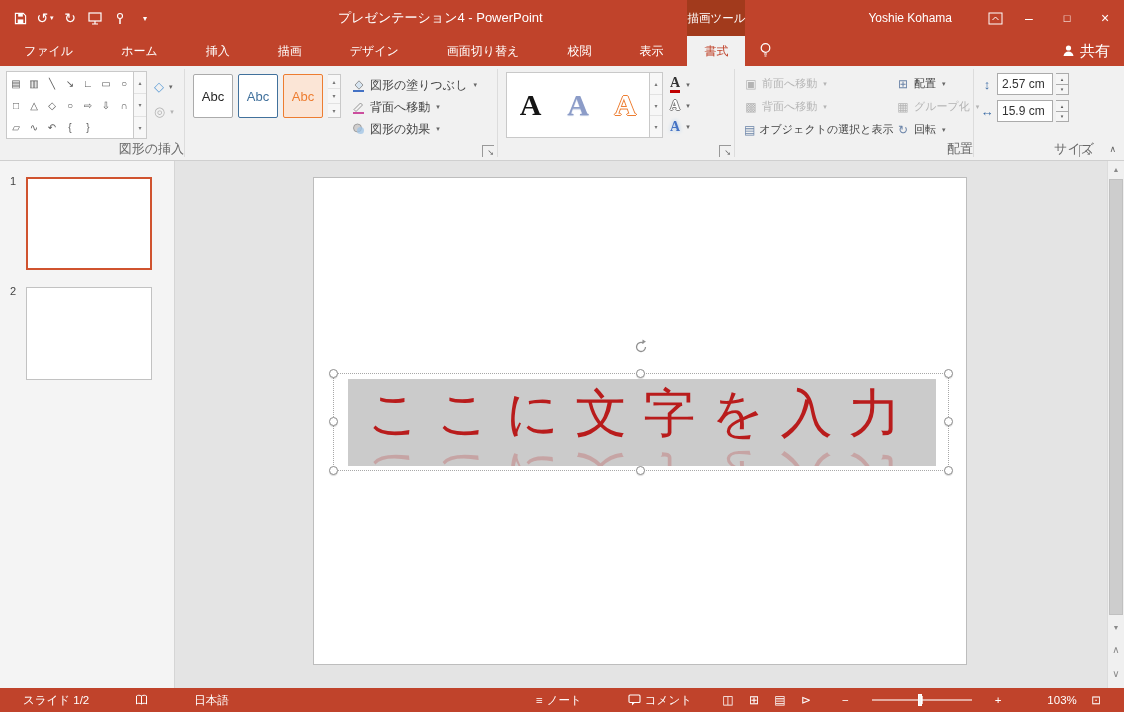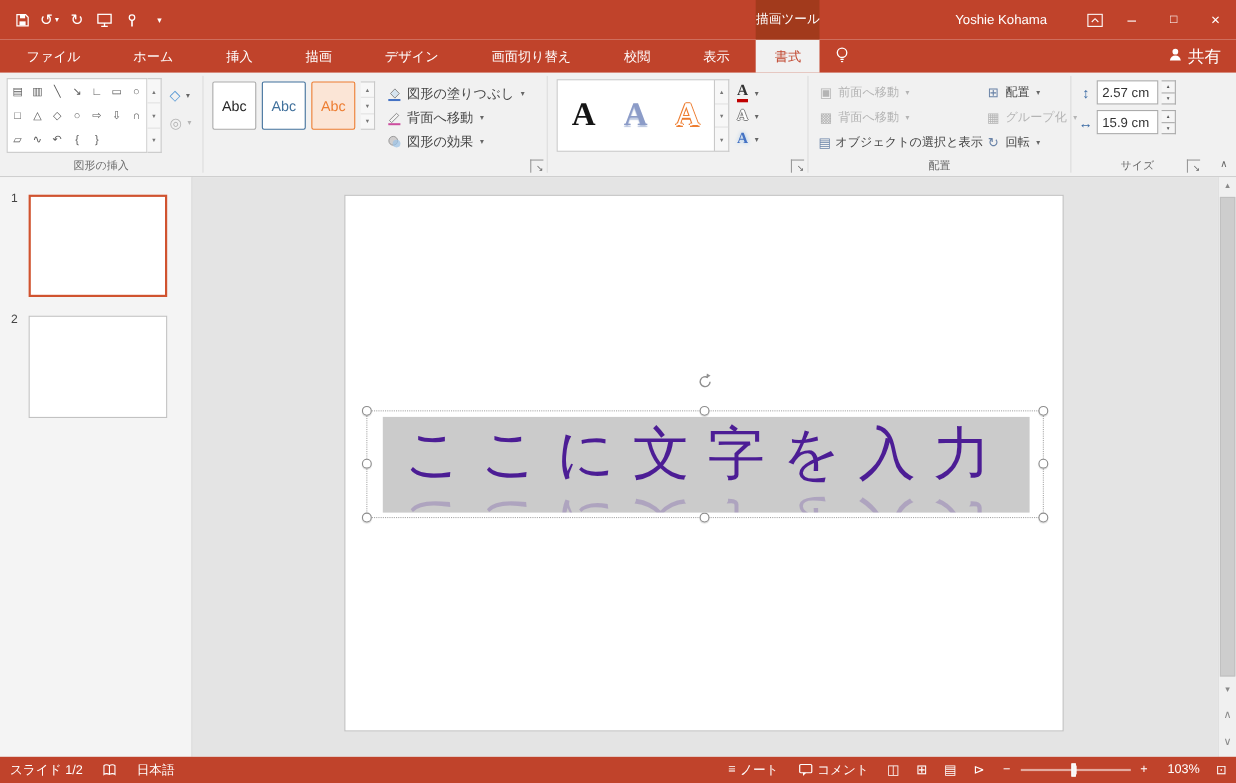--- a/index.html
+++ b/index.html
@@ -20,21 +20,21 @@
 .tabrow{position:absolute;top:36px;left:0;width:100%;height:30px;background:#C0432B;display:flex;color:#fff;z-index:2}
 .tab{padding:0 24px;line-height:30px;font-size:12px;white-space:nowrap}
 .tab.active{position:relative;background:#F1F1F1;color:#C0432B;padding:0 17px}
 .contextual{position:absolute;left:0;bottom:30px;width:100%;height:36px;line-height:36px;background:#A23A1C;color:#fff;font-size:11.5px;text-align:center;white-space:nowrap}
 .tellme{display:flex;align-items:center;gap:6px;margin-left:14px;font-size:12px;color:#F8E6DF}
 .share-btn{margin-left:auto;display:flex;align-items:center;gap:5px;padding:0 14px;font-size:15px}
 
 .ribbon{position:absolute;top:66px;left:0;width:100%;height:95px;background:#F1F1F1;border-bottom:1px solid #CFCFCF;display:flex}
 .group{position:relative;height:100%;flex:none}
 .vsep{width:1px;background:#DCDCDC;margin:3px 0;flex:none}
-.group-label{position:absolute;bottom:2px;left:0;width:100%;text-align:center;font-size:10px;color:#696969;white-space:nowrap}
+.group-label{position:absolute;bottom:2px;left:0;width:100%;text-align:right;font-size:13px;color:#696969;white-space:nowrap}
 .dlg{position:absolute;right:3px;bottom:3px;width:12px;height:12px;font-size:8px;color:#666;border-top:1px solid #999;border-left:1px solid #999;display:flex;align-items:flex-end;justify-content:flex-end;line-height:1}
 .collapse-area{position:relative;flex:1}
 .collapse-btn{position:absolute;right:8px;bottom:6px;font-size:9px;color:#666}
 .disabled{color:#B4B4B4 !important}
 .disabled *{color:#B4B4B4 !important}
 
 .g-insert{width:184px;display:flex;padding:5px 2px 18px 6px}
 .shape-gallery{width:128px;height:68px;background:#fff;border:1px solid #C9C9C9;display:grid;grid-template-columns:repeat(7,1fr);grid-template-rows:repeat(3,1fr)}
 .sg-cell{display:flex;align-items:center;justify-content:center;font-size:10px;color:#5A5A5A}
 .gallery-scroll{width:13px;height:68px;border:1px solid #C9C9C9;border-left:none;background:#F7F7F7;display:flex;flex-direction:column}
@@ -89,33 +89,33 @@
 .t1{left:26px;top:16px;width:126px;height:93px;border:2px solid #D0532F}
 .t2{left:26px;top:126px;width:126px;height:93px;border:1px solid #C2C2C2}
 .slide{position:absolute;left:313px;top:16px;width:654px;height:488px;background:#fff;border:1px solid #BDBDBD}
 .selection{position:absolute;left:19px;top:195px;width:616px;height:98px;border:1px dotted #A8A8A8}
 .handle{position:absolute;width:9px;height:9px;border-radius:50%;background:#fff;border:1px solid #8C8C8C;box-shadow:0 1px 1px rgba(0,0,0,.15)}
 .h-nw{left:-5px;top:-5px}.h-n{left:calc(50% - 5px);top:-5px}.h-ne{right:-5px;top:-5px}
 .h-w{left:-5px;top:calc(50% - 5px)}.h-e{right:-5px;top:calc(50% - 5px)}
 .h-sw{left:-5px;bottom:-5px}.h-s{left:calc(50% - 5px);bottom:-5px}.h-se{right:-5px;bottom:-5px}
 .rotate-handle{position:absolute;left:calc(50% - 10px);top:-37px;width:20px;height:20px}
 .highlight{position:absolute;left:14px;top:5px;width:588px;height:87px;background:#CBCBCB;overflow:hidden}
-.wordart-text,.wordart-reflection{position:absolute;left:0;width:100%;height:70px;line-height:70px;text-align:center;font-family:"Liberation Serif",serif;font-size:52px;letter-spacing:16px;color:#4c1d95;white-space:nowrap}
+.wordart-text,.wordart-reflection{position:absolute;left:0;width:100%;height:70px;line-height:70px;text-align:center;font-family:"Liberation Serif",serif;font-size:52px;letter-spacing:16px;color:#b91c1c;white-space:nowrap}
 .wordart-text{top:0}
 .wordart-reflection{top:62px;transform:scaleY(-1);opacity:.22}
 .vscroll{position:absolute;right:0;top:0;width:17px;height:100%;background:#F0F0F0;border-left:1px solid #DCDCDC}
 .vs-btn{position:absolute;left:0;width:100%;height:17px;display:flex;align-items:center;justify-content:center;font-size:7px;color:#8A8A8A}
 .vs-up{top:0}
 .vs-down{top:458px}
 .vs-prev{top:480px;font-size:10px}
 .vs-next{top:504px;font-size:10px}
 .vs-thumb{position:absolute;left:1px;top:18px;width:14px;height:436px;background:#CDCDCD;border:1px solid #C0C0C0}
 
 .statusbar{position:absolute;bottom:0;left:0;width:100%;height:24px;background:#C0432B;color:#fff;display:flex;align-items:center;font-size:11.5px}
-.sb-item{display:flex;align-items:center;gap:4px;padding:0 9px;height:100%;white-space:nowrap}
+.sb-item{display:flex;align-items:center;gap:4px;padding:0 23px;height:100%;white-space:nowrap}
 .sb-spacer{flex:1}
 .sb-view{width:26px;justify-content:center;padding:0;font-size:12px}
 .zoom-slider{position:relative;width:100px;height:100%;display:flex;align-items:center}
 .z-track{width:100%;height:2px;background:rgba(255,255,255,.55)}
 .z-tick{position:absolute;left:50%;top:8px;width:1px;height:8px;background:rgba(255,255,255,.7)}
 .z-thumb{position:absolute;left:46%;top:6px;width:4px;height:12px;background:#F5F5F5;border:1px solid #fff}
 .zoom-pct{width:44px;text-align:right;padding-right:2px}
 </style>
 </head>
 <body>
@@ -143,20 +143,21 @@
           </svg>
         </span>
       <span class="qat-btn">
           <svg width="12" height="13" viewBox="0 0 12 13">
             <circle cx="6" cy="4" r="2.5" fill="none" stroke="#fff" stroke-width="1.1"></circle>
             <path d="M6 6.5V12" stroke="#fff" stroke-width="1.5"></path>
           </svg>
         </span>
       <span class="qat-btn" style="font-size:8px">▾</span>
     </div>
+    <div class="win-title">プレゼンテーション4 - PowerPoint</div>
     <div class="titlebar-right">
       <span class="user-name">Yoshie Kohama</span>
       <span class="tb-icon">
           <svg width="15" height="13" viewBox="0 0 15 13">
             <rect x="1" y="1" width="13" height="11" fill="none" stroke="#fff"></rect>
             <path d="M4.5 8l3-3 3 3" fill="none" stroke="#fff"></path>
           </svg>
         </span>
       <span class="win-btn">–</span>
       <span class="win-btn max">□</span>

